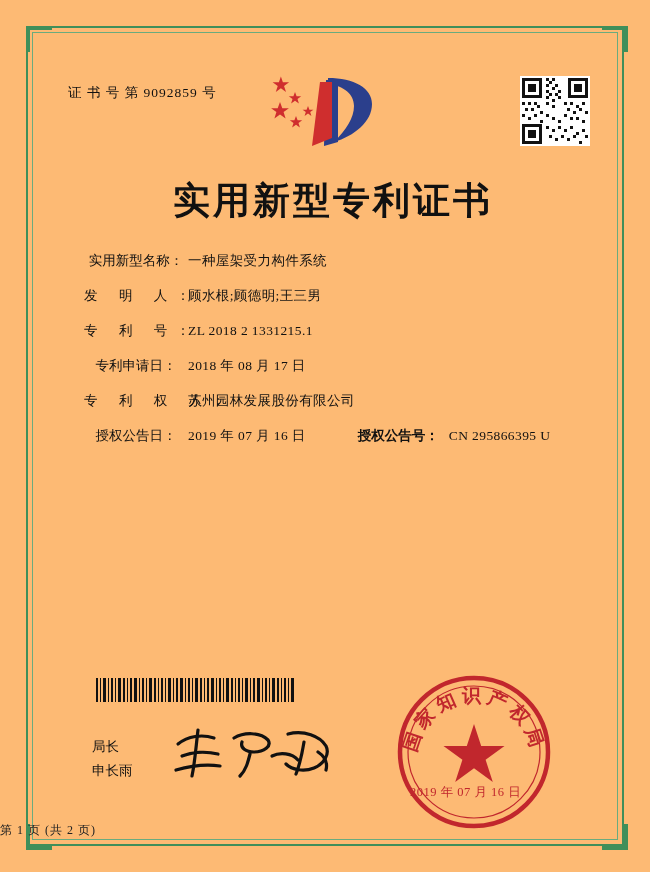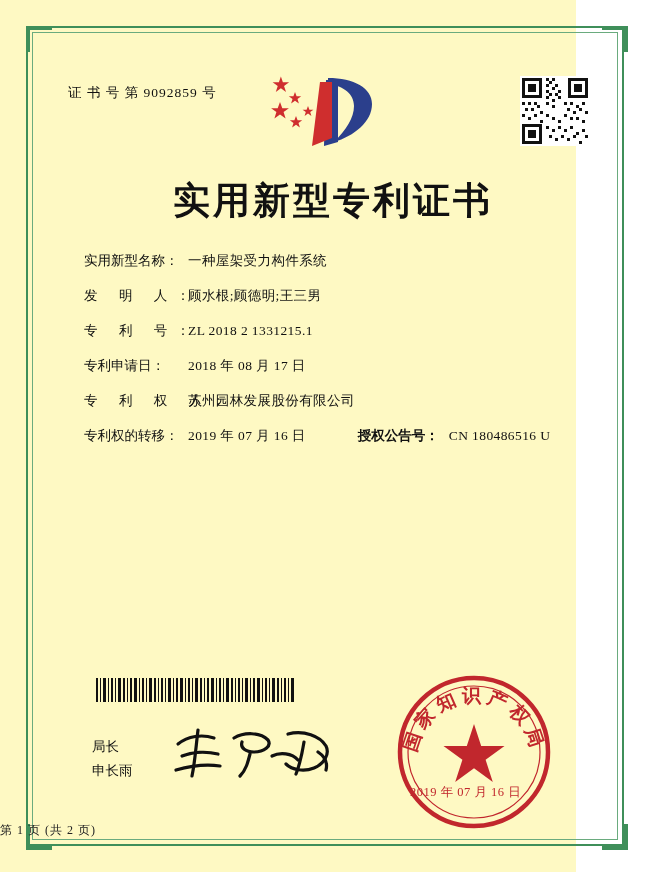--- a/index.html
+++ b/index.html
@@ -9,23 +9,23 @@
   }
   body {
     width: 650px;
     height: 872px;
     font-family: "Liberation Serif", serif;
     color: #1a1a1a;
     overflow: hidden;
   }
   .page {
     position: relative;
-    width: 576px;
+    width: 650px;
     height: 872px;
-    background: #fef9c3;
+    background: #fdba74;
   }
   
   .border-outer {
     position: absolute;
     left: 26px;
     top: 26px;
     width: 598px;
     height: 820px;
     border: 2px solid #3f8f5a;
     box-sizing: border-box;
@@ -100,20 +100,21 @@
   }
   .field-row {
     display: flex;
     align-items: baseline;
     margin-bottom: 17px;
     white-space: nowrap;
   }
   .field-label {
     display: inline-block;
     flex: 0 0 auto;
+    text-align: center;
   }
   .field-label.w-lbl-1 { width: 104px; }
   .field-label.w-lbl-2 { width: 104px; letter-spacing: 9px; }
   .field-label.w-lbl-3 { width: 104px; letter-spacing: 9px; }
   .field-label.w-lbl-4 { width: 104px; }
   .field-label.w-lbl-5 { width: 104px; letter-spacing: 9px; }
   .field-label.w-lbl-6 { width: 104px; letter-spacing: 19px; }
   .field-value {
     display: inline-block;
     letter-spacing: 0.4px;
@@ -315,25 +316,25 @@
     </div>
     <div class="field-row">
       <span class="field-label w-lbl-4">专利申请日：</span>
       <span class="field-value">2018 年 08 月 17 日</span>
     </div>
     <div class="field-row">
       <span class="field-label w-lbl-5">专 利 权 人：</span>
       <span class="field-value">苏州园林发展股份有限公司</span>
     </div>
     <div class="field-row two-col">
-      <span class="field-label w-lbl-1">专利权的转移：</span>
+      <span class="field-label w-lbl-1">授权公告日：</span>
       <span class="field-value">2019 年 07 月 16 日</span>
       <span class="col-2">
         <span class="field-label">授权公告号：</span>
-        <span class="field-value">CN 180486516 U</span>
+        <span class="field-value">CN 295866395 U</span>
       </span>
     </div>
   </div>
 
 
   <div class="barcode">
     <svg viewBox="0 0 200 24" width="200" height="24" aria-hidden="true">
       <g fill="#111">
         <rect x="0" y="0" width="2" height="24"></rect>
           <rect x="4" y="0" width="1" height="24"></rect>

